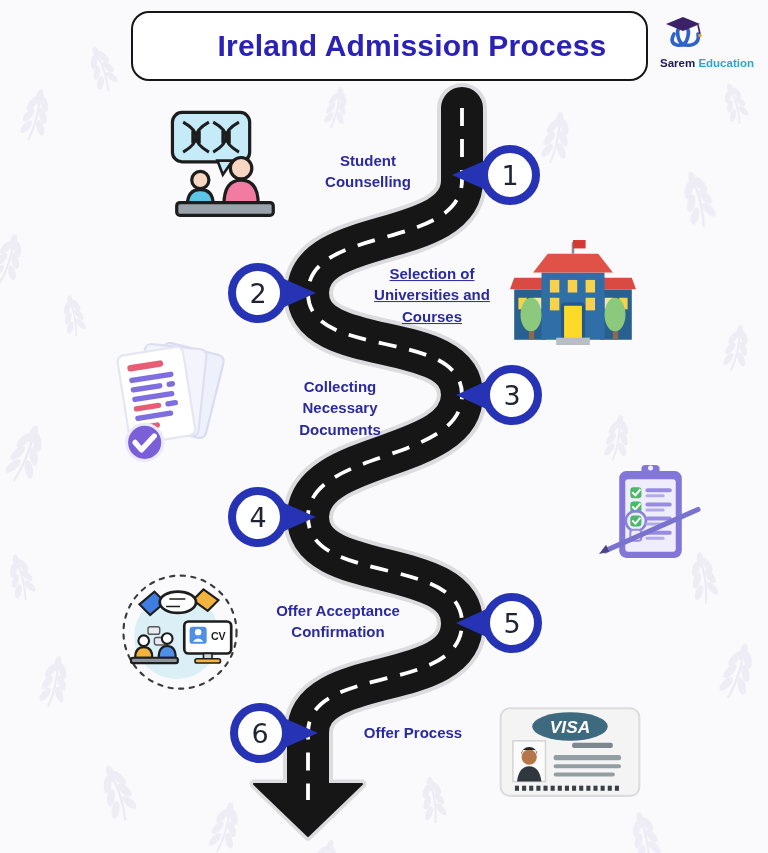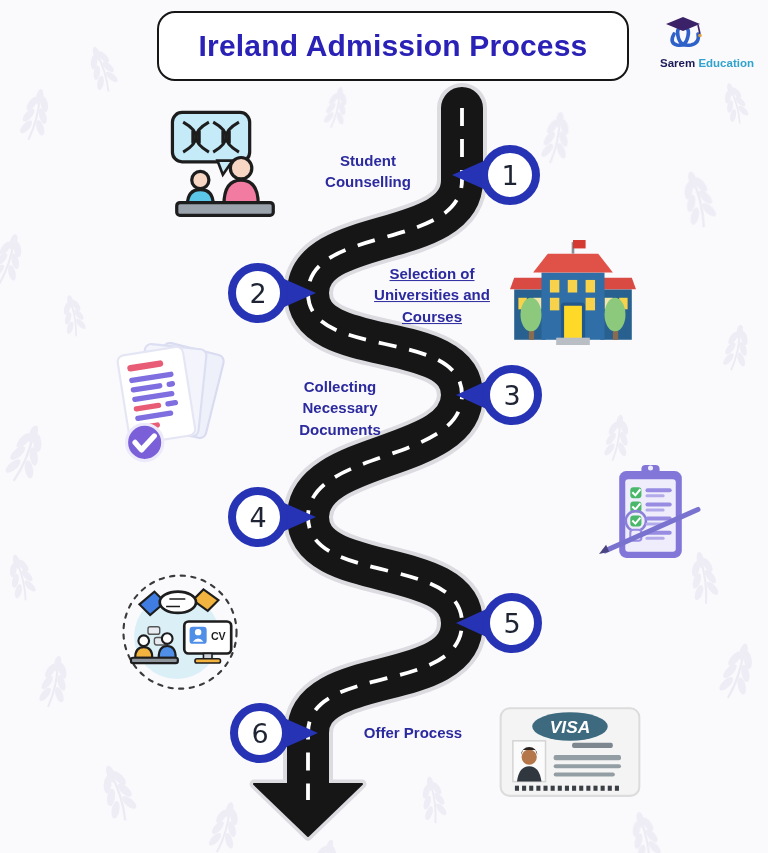--- a/index.html
+++ b/index.html
@@ -5,23 +5,23 @@
   html,body{margin:0;padding:0;}
   #canvas{
     position:relative;width:768px;height:853px;overflow:hidden;
     background:#faf9fc;
     font-family:"Liberation Sans",sans-serif;
   }
   .abs{position:absolute;}
   .layer{position:absolute;left:0;top:0;}
   
   .title-box{
-    left:157px;top:11px;width:468px;height:66px;
+    left:131px;top:11px;width:468px;height:66px;
     background:#ffffff;border:2.5px solid #161616;border-radius:18px;
-    display:flex;align-items:center;justify-content:center;
+    display:flex;align-items:center;justify-content:center;padding-left:45px;
   }
   .title-text{
     font-size:30px;font-weight:bold;color:#2a21b6;letter-spacing:.2px;
     font-family:"Liberation Sans",sans-serif;
   }
   
   .brand{left:660px;top:14px;width:106px;}
   .brand-name{font-size:11.5px;font-weight:bold;margin-top:1px;}
   .brand-name .p1{color:#1b1b57;}
   .brand-name .p2{color:#2fa3cd;}
@@ -144,20 +144,22 @@
   </div>
 
   <div class="abs step-label" style="left:368px;top:171px;">Student
 Counselling</div>
   <div class="abs step-label" style="left:432px;top:295px;text-decoration:underline;">Selection of
 Universities and
 Courses</div>
   <div class="abs step-label" style="left:340px;top:408px;text-align:center;">Collecting
 Necessary
 Documents</div>
+  <div class="abs step-label" style="left:338px;top:621px;">Offer Acceptance
+Confirmation</div>
   <div class="abs step-label" style="left:413px;top:733px;">Offer Process</div>
 
   <svg class="abs" style="left:166px;top:106px;" width="118" height="118" viewBox="0 0 110 110">
     <rect x="6" y="6" width="72" height="46" rx="9" fill="#c5eaf8" stroke="#1d1d1d" stroke-width="3"></rect>
     <polygon points="48,51 62,51 53,64" fill="#c5eaf8" stroke="#1d1d1d" stroke-width="2.5"></polygon>
     <g stroke="#1d1d1d" stroke-width="2.8" fill="none">
       <path d="M16 15 C32 24 32 34 16 43"></path>
       <path d="M40 15 C24 24 24 34 40 43"></path>
       <path d="M25 23 V35 M28 25 V33 M31 23 V35"></path>
       <path d="M44 15 C60 24 60 34 44 43"></path>

